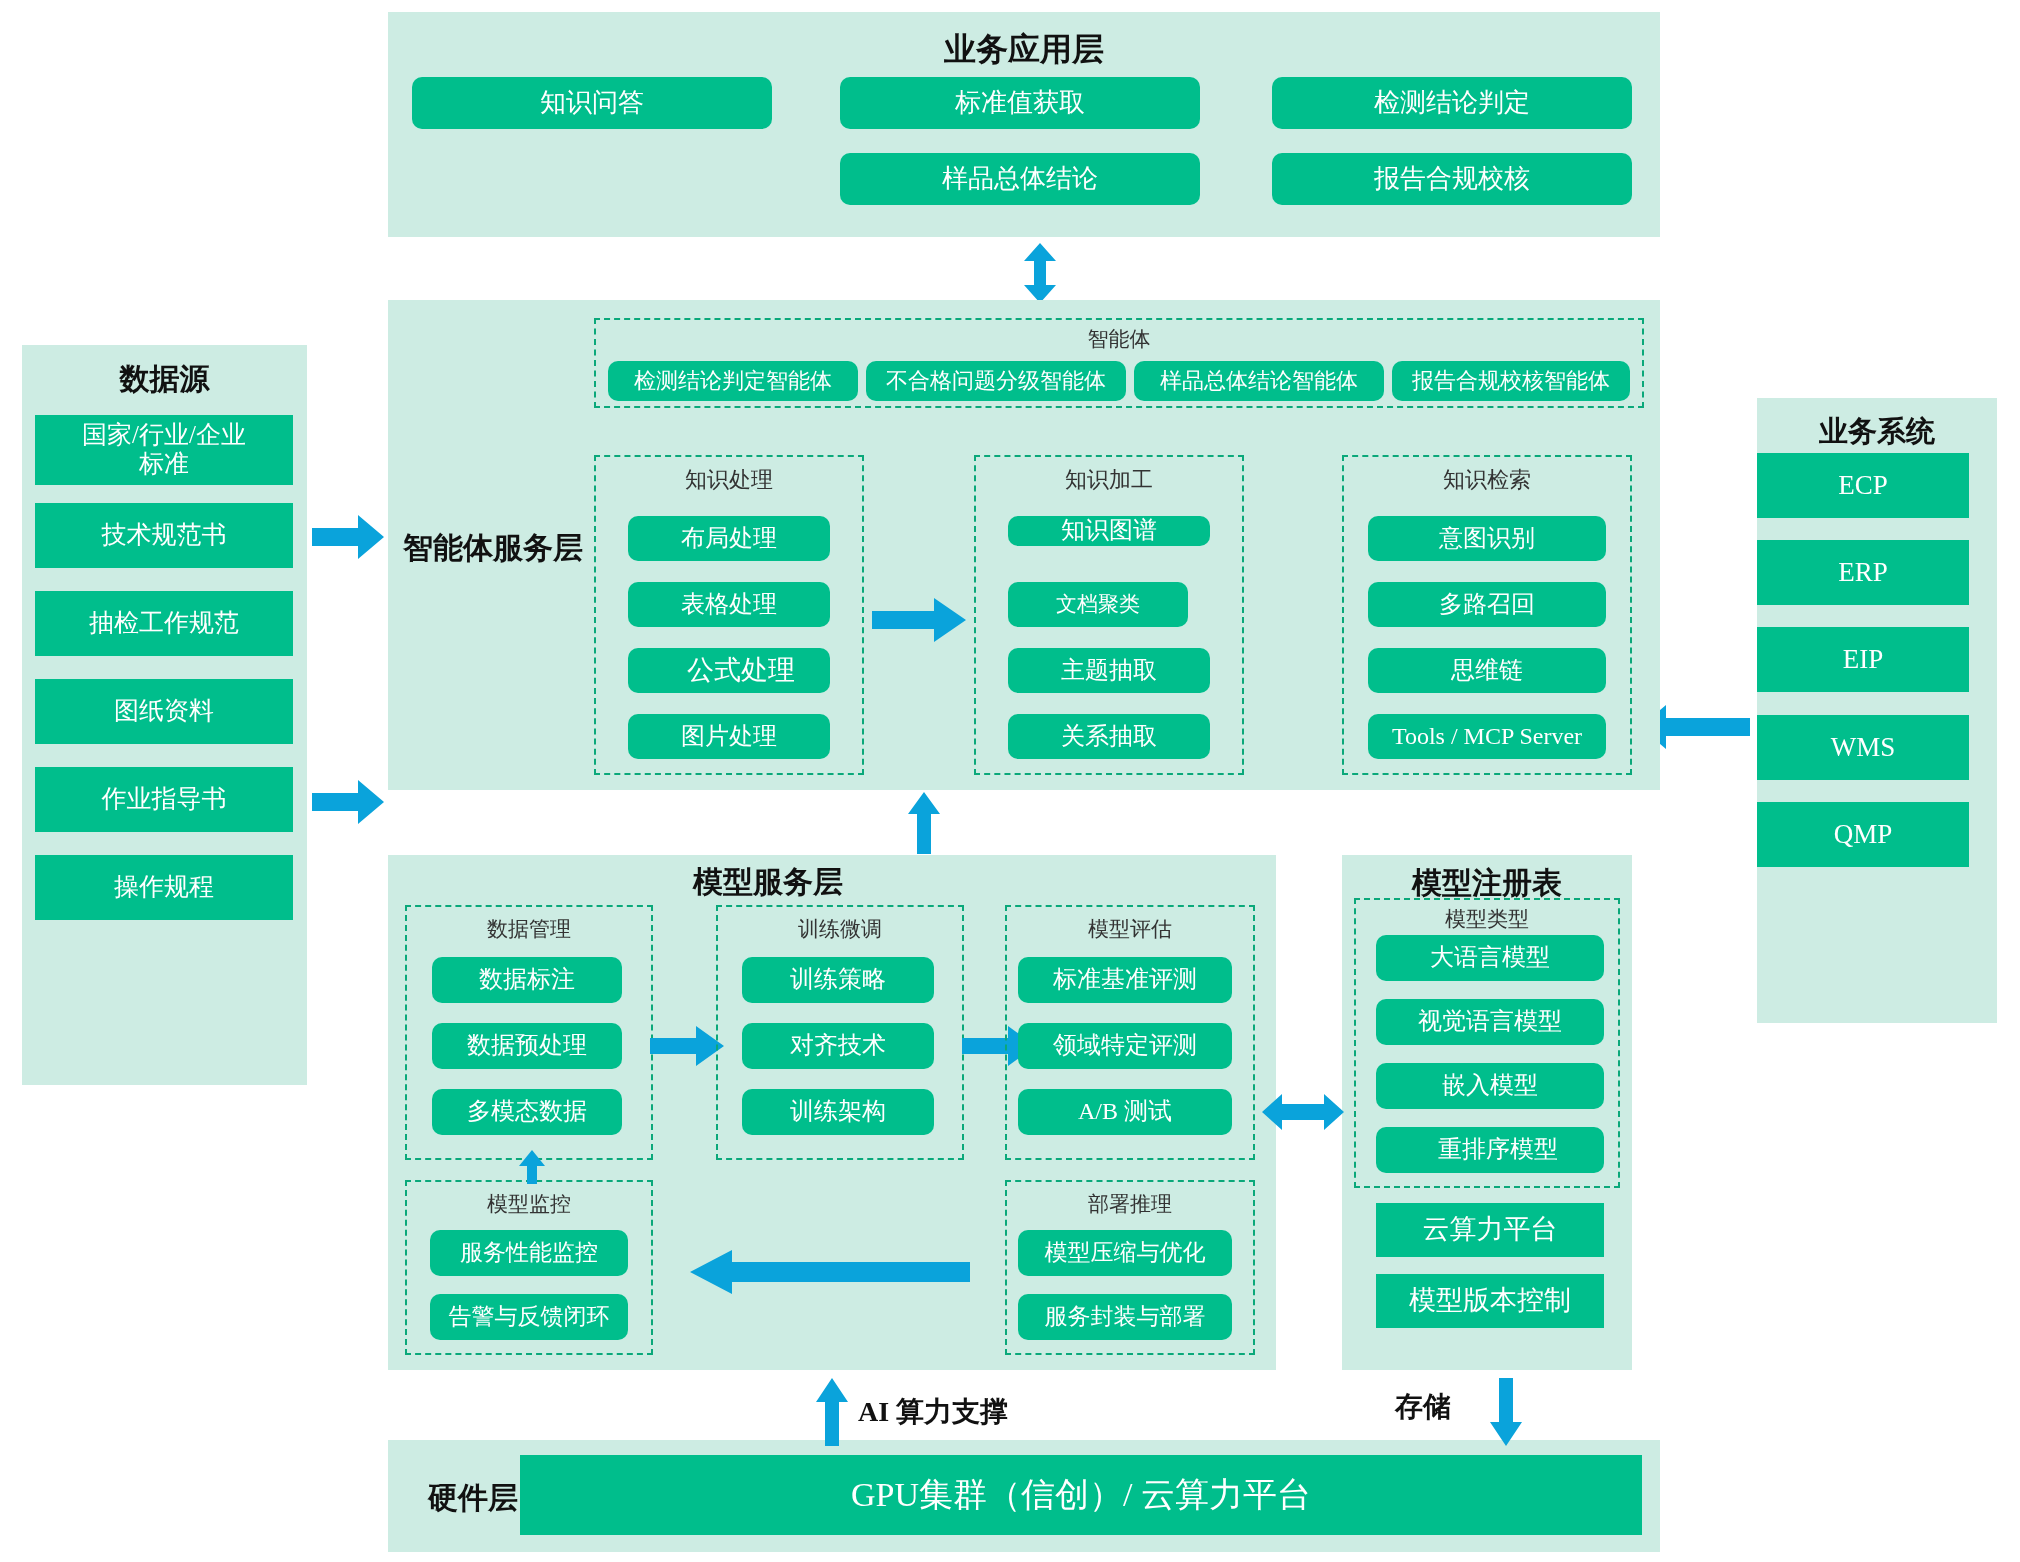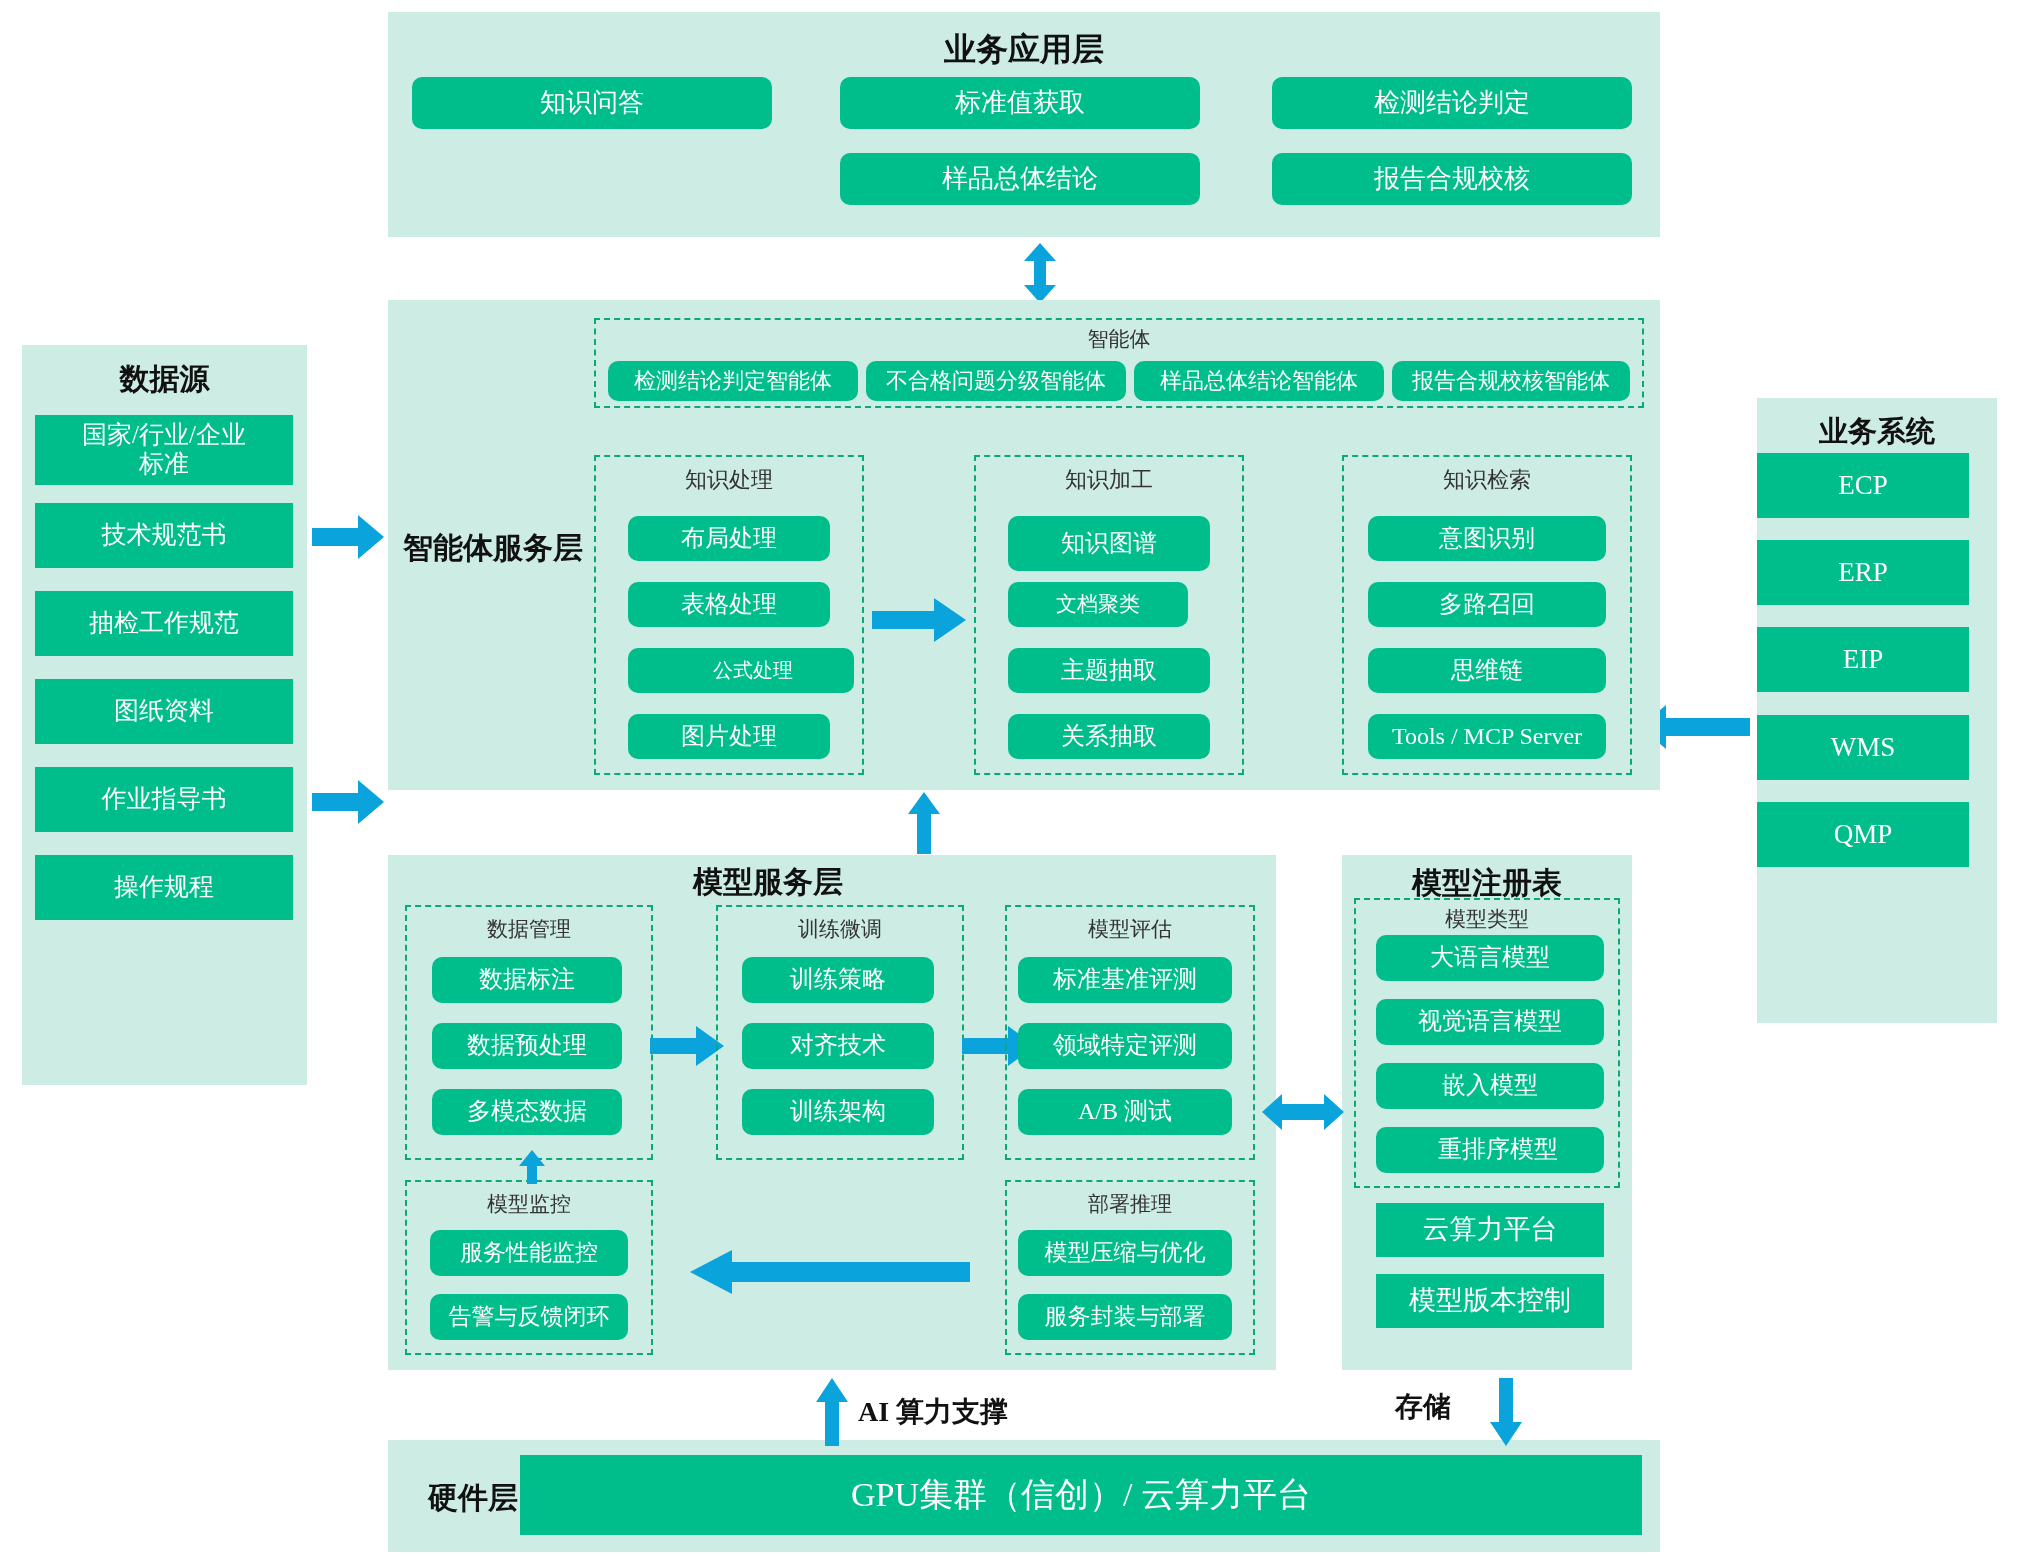--- a/index.html
+++ b/index.html
@@ -114,33 +114,33 @@
   <div class="chip r" style="left:608px;top:361px;width:250px;height:40px;font-size:22px;">检测结论判定智能体</div>
   <div class="chip r" style="left:866px;top:361px;width:260px;height:40px;font-size:22px;">不合格问题分级智能体</div>
   <div class="chip r" style="left:1134px;top:361px;width:250px;height:40px;font-size:22px;">样品总体结论智能体</div>
   <div class="chip r" style="left:1392px;top:361px;width:238px;height:40px;font-size:22px;">报告合规校核智能体</div>
 
   <div class="dashed" style="left:594px;top:455px;width:270px;height:320px;">
     <div class="dashed-title" style="top:8px;font-size:22px;">知识处理</div>
   </div>
   <div class="chip r" style="left:628px;top:516px;width:202px;height:45px;font-size:24px;">布局处理</div>
   <div class="chip r" style="left:628px;top:582px;width:202px;height:45px;font-size:24px;">表格处理</div>
-  <div class="chip r" style="left:628px;top:648px;width:226px;height:45px;font-size:20px;padding-left:24px;">公式处理</div>
+  <div class="chip r" style="left:628px;top:648px;width:202px;height:45px;font-size:27px;padding-left:24px;">公式处理</div>
   <div class="chip r" style="left:628px;top:714px;width:202px;height:45px;font-size:24px;">图片处理</div>
 
   <div class="arrow" style="left:872px;top:598px;">
     <svg width="94" height="44" viewBox="0 0 94 44">
       <polygon points="0,13 62,13 62,0 94,22 62,44 62,31 0,31" fill="#0aa3db"></polygon>
     </svg>
   </div>
 
   <div class="dashed" style="left:974px;top:455px;width:270px;height:320px;">
     <div class="dashed-title" style="top:8px;font-size:22px;">知识加工</div>
   </div>
-  <div class="chip r" style="left:1008px;top:516px;width:202px;height:55px;font-size:24px;">知识图谱</div>
+  <div class="chip r" style="left:1008px;top:516px;width:202px;height:30px;font-size:24px;">知识图谱</div>
   <div class="chip r" style="left:1008px;top:582px;width:180px;height:45px;font-size:21px;">文档聚类</div>
   <div class="chip r" style="left:1008px;top:648px;width:202px;height:45px;font-size:24px;">主题抽取</div>
   <div class="chip r" style="left:1008px;top:714px;width:202px;height:45px;font-size:24px;">关系抽取</div>
 
   <div class="dashed" style="left:1342px;top:455px;width:290px;height:320px;">
     <div class="dashed-title" style="top:8px;font-size:22px;">知识检索</div>
   </div>
   <div class="chip r" style="left:1368px;top:516px;width:238px;height:45px;font-size:24px;">意图识别</div>
   <div class="chip r" style="left:1368px;top:582px;width:238px;height:45px;font-size:24px;">多路召回</div>
   <div class="chip r" style="left:1368px;top:648px;width:238px;height:45px;font-size:24px;">思维链</div>

